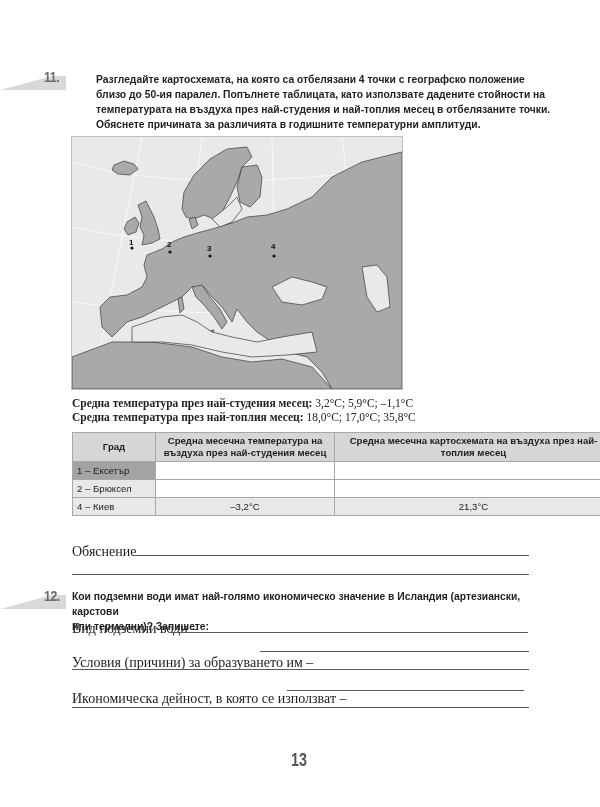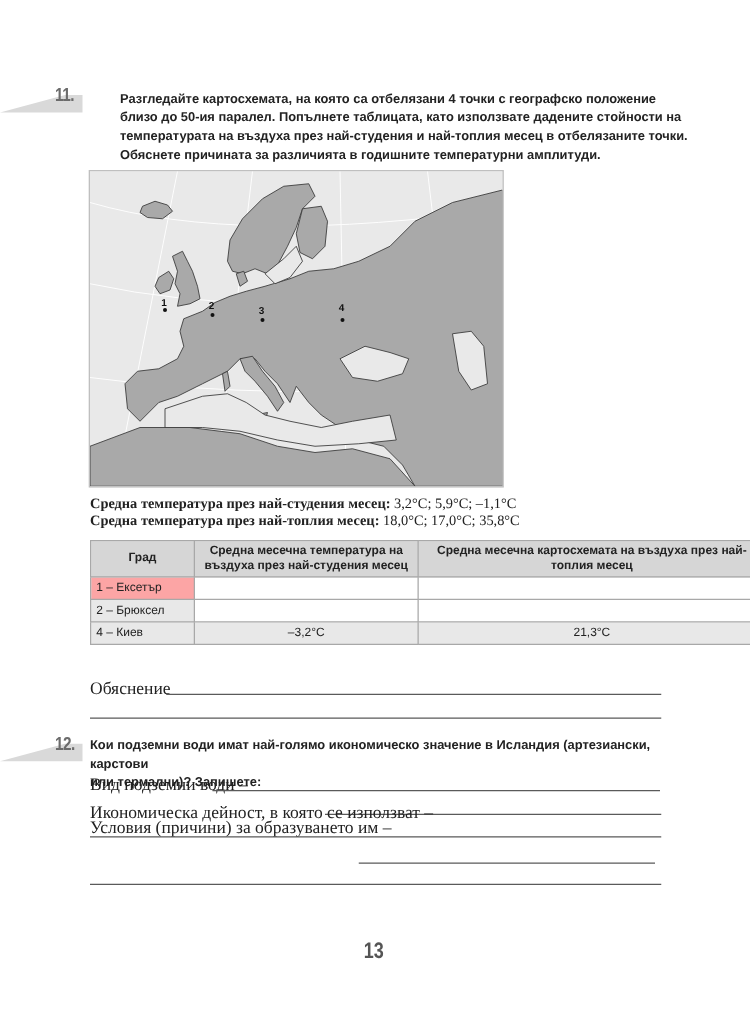--- a/index.html
+++ b/index.html
@@ -119,21 +119,21 @@
 <table class="temps">
   <thead>
     <tr>
       <th style="width:74px;">Град</th>
       <th style="width:170px;">Средна месечна температура на въздуха през най-студения месец</th>
       <th>Средна месечна картосхемата на въздуха през най-топлия месец</th>
     </tr>
   </thead>
   <tbody>
     <tr>
-      <td class="city" style="background:#fca5a5;margin-left:35px;">1 – Ексетър</td>
+      <td class="city" style="background:#a3a3a3;margin-left:35px;">1 – Ексетър</td>
       <td class="val"></td>
       <td class="val"></td>
     </tr>
     <tr>
       <td class="city" style="background:#e8e8e8;">2 – Брюксел</td>
       <td class="val"></td>
       <td class="val"></td>
     </tr>
     <tr class="shaded">
       <td class="city">4 – Киев</td>
@@ -157,17 +157,17 @@
   <div>или термални)? Запишете:</div>
 </div>
 
 <div class="label" style="left:72px; top:622px;">Вид подземни води –</div>
 <div class="line" style="left:170px; top:632px; width:358px;"></div>
 
 <div class="label" style="left:72px; top:656px;">Условия (причини) за образуването им –</div>
 <div class="line" style="left:260px; top:651px; width:269px;"></div>
 <div class="line" style="left:72px; top:669px; width:457px;"></div>
 
-<div class="label" style="left:72px; top:644px;text-align:center;">Икономическа дейност, в която се използват –</div>
+<div class="label" style="left:72px; top:692px;text-align:center;">Икономическа дейност, в която се използват –</div>
 <div class="line" style="left:287px; top:690px; width:237px;"></div>
 <div class="line" style="left:72px; top:707px; width:457px;"></div>
 
 <div class="pagenum">13</div>
 
 </body></html>

